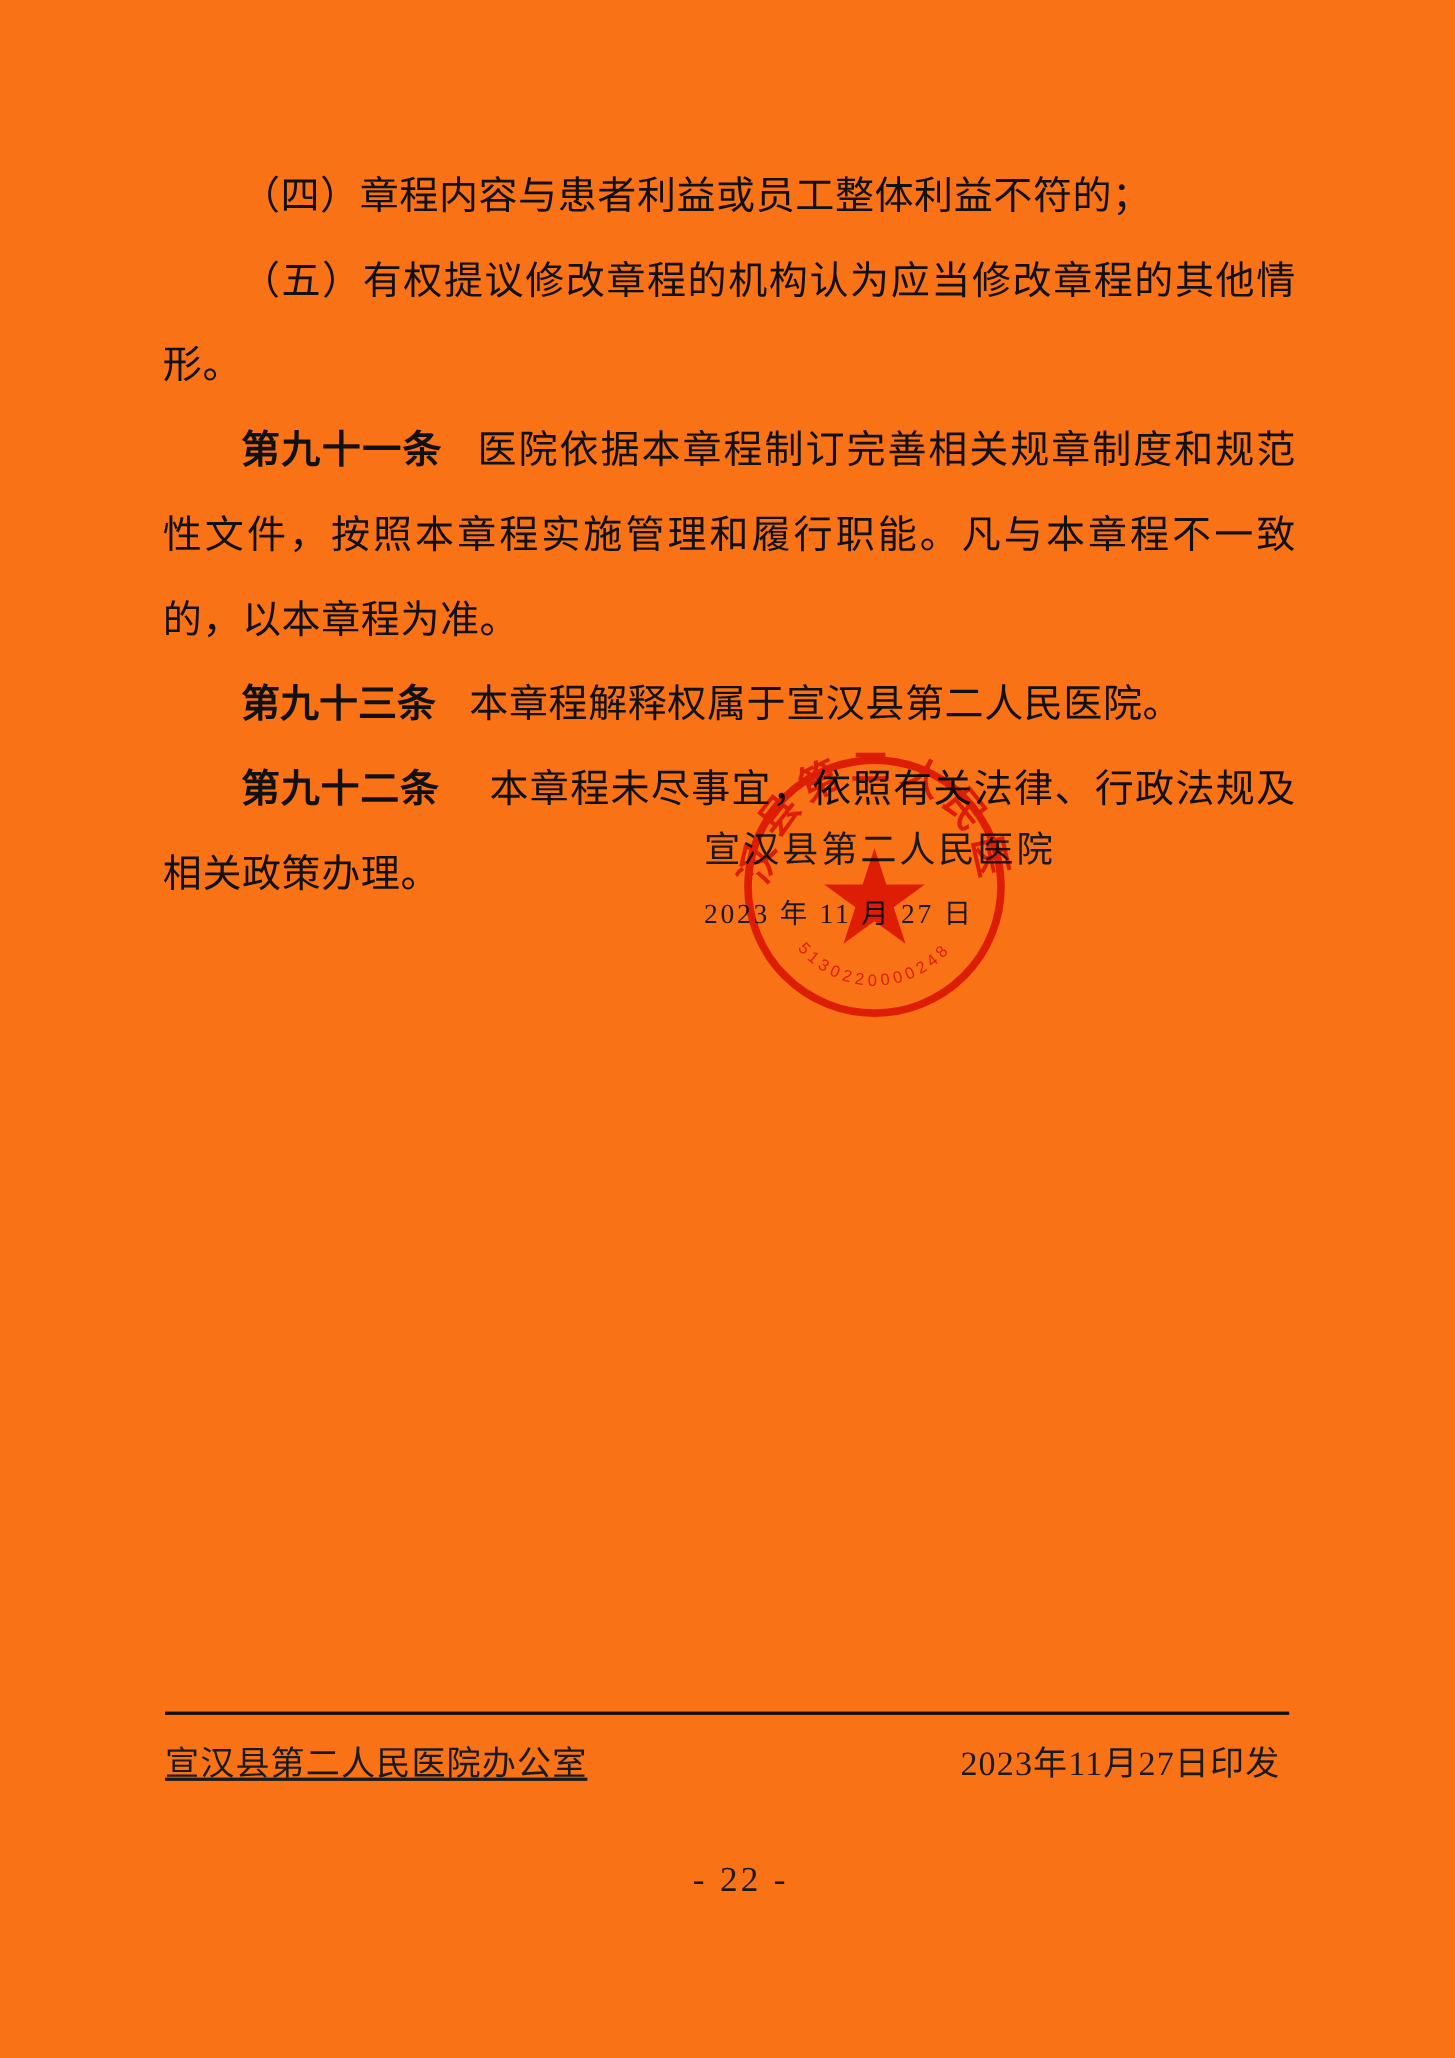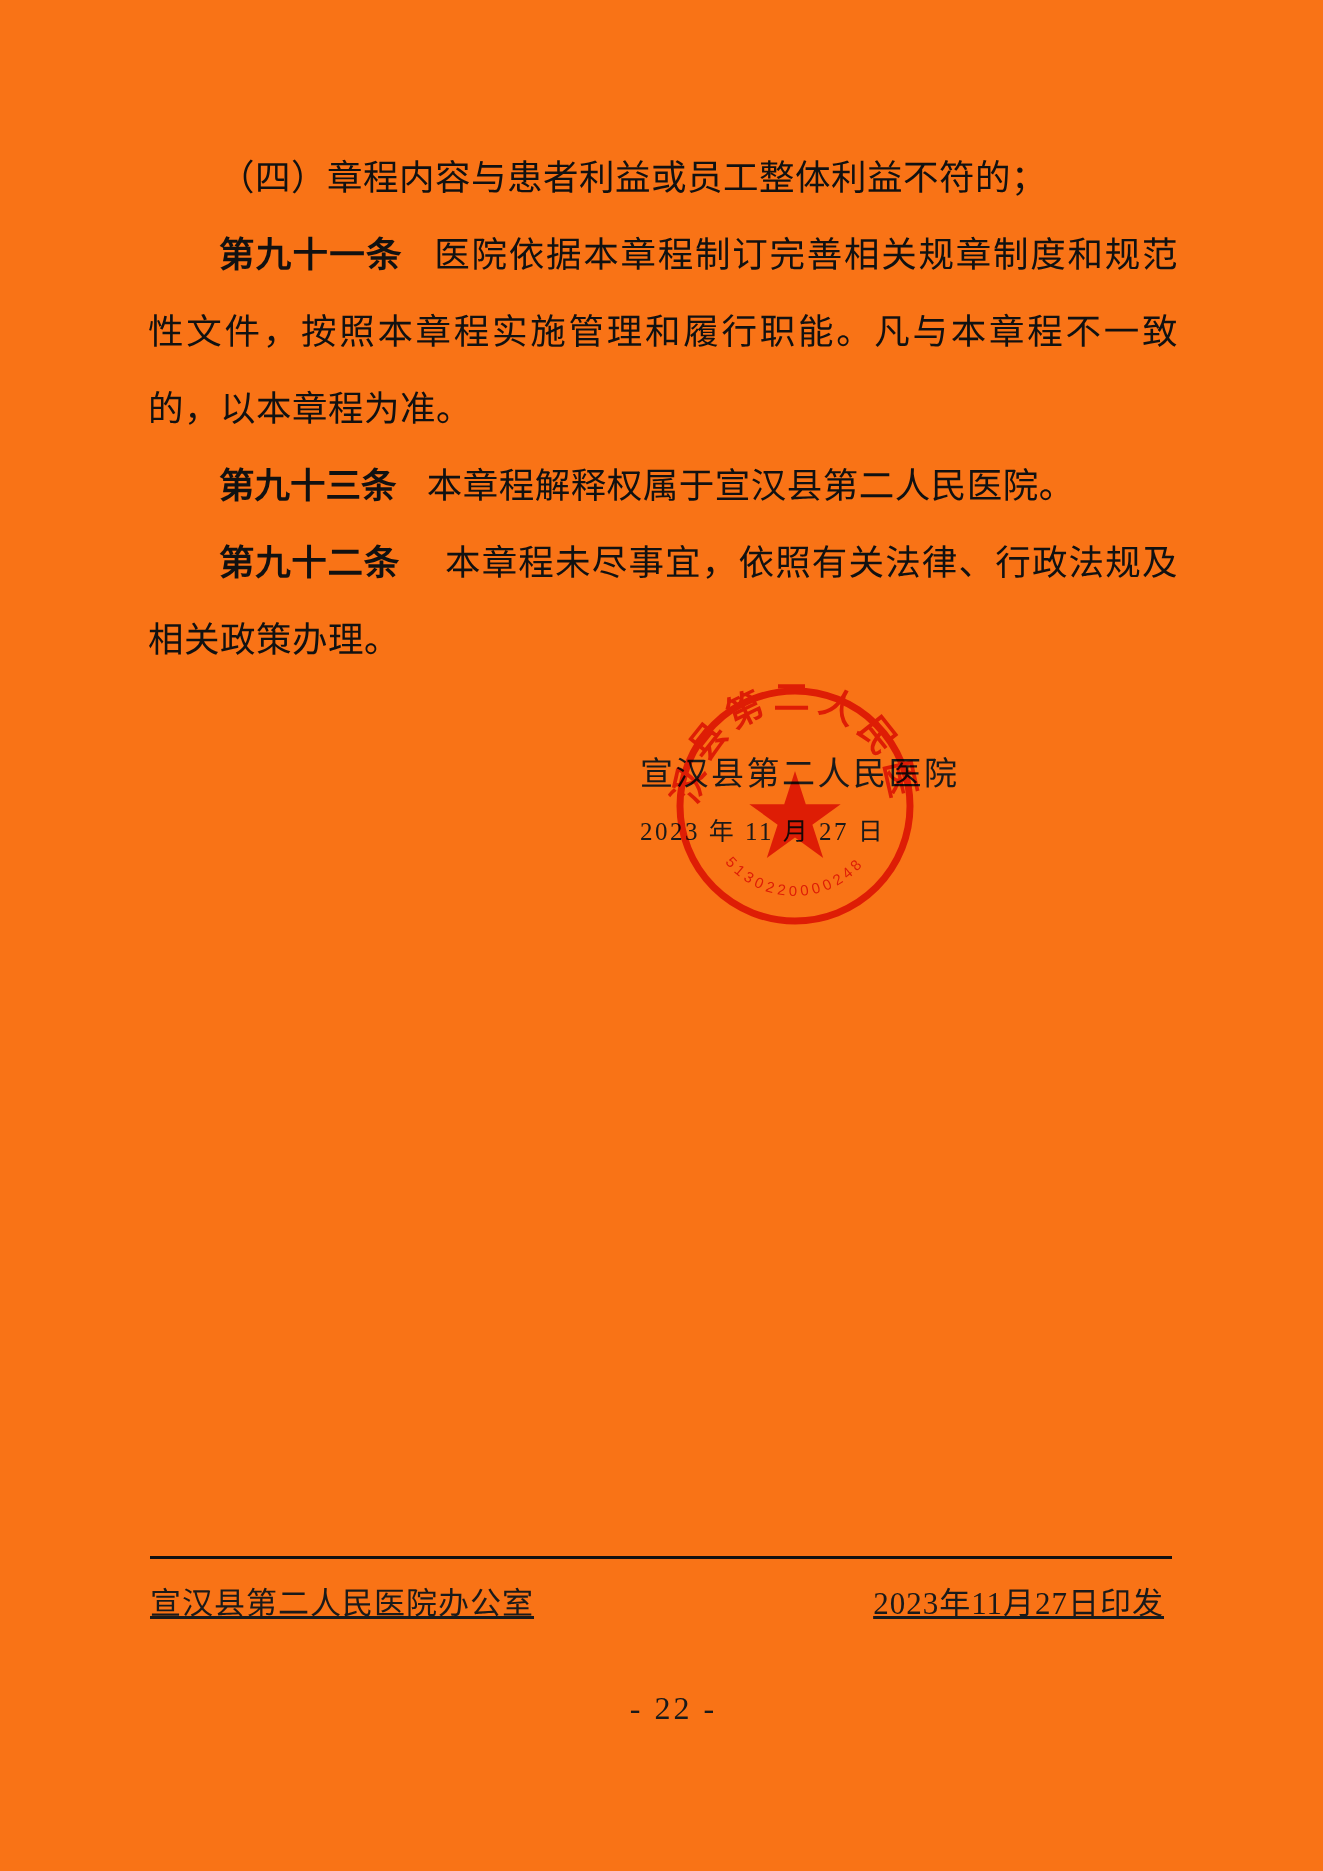--- a/index.html
+++ b/index.html
@@ -124,21 +124,20 @@
     align-items: baseline;
     font-size: 31px;
     letter-spacing: 1px;
     color: #1a1a1a;
   }
 
   .footer-left { white-space: nowrap; text-decoration: underline; }
   .footer-right {
     white-space: nowrap;
     margin-right: 8px;
-    text-decoration: underline;
   }
 
   .page-number {
     position: absolute;
     left: 12px;
     top: 1690px;
     width: 1323px;
     text-align: center;
     font-size: 32px;
     letter-spacing: 3px;
@@ -149,20 +148,23 @@
 <body>
 
 <div class="page">
 
   <div class="doc-body">
 
     <p class="para indent">
       <span>（四）章程内容与患者利益或员工整体利益不符的；</span>
     </p>
 
+    <p class="para indent">
+      <span>（五）有权提议修改章程的机构认为应当修改章程的其他情形。</span>
+    </p>
 
     <p class="para indent">
       <span class="article-no">第九十一条</span><span class="gap-after-label"></span><span>医院依据本章程制订完善相关规章制度和规范性文件，按照本章程实施管理和履行职能。凡与本章程不一致的，以本章程为准。</span>
     </p>
 
     <p class="para indent">
       <span class="article-no">第九十三条</span><span class="gap-after-label"></span><span>本章程解释权属于宣汉县第二人民医院。</span>
     </p>
 
     <p class="para indent">

